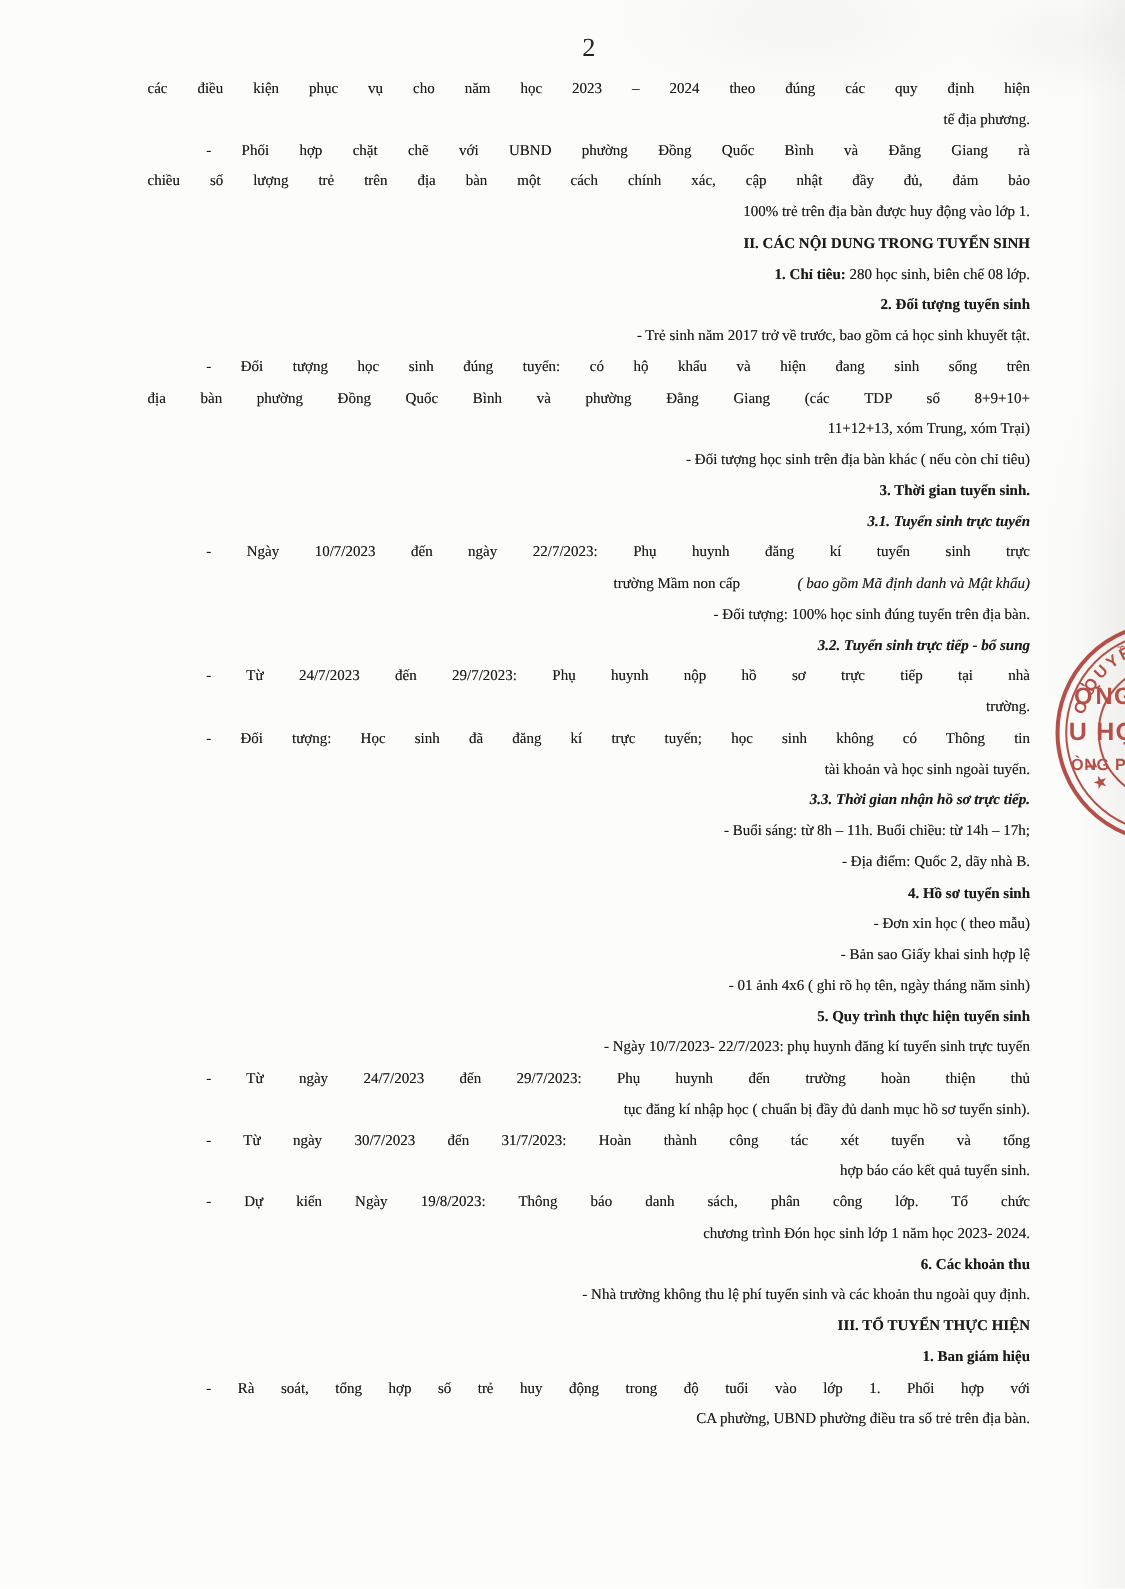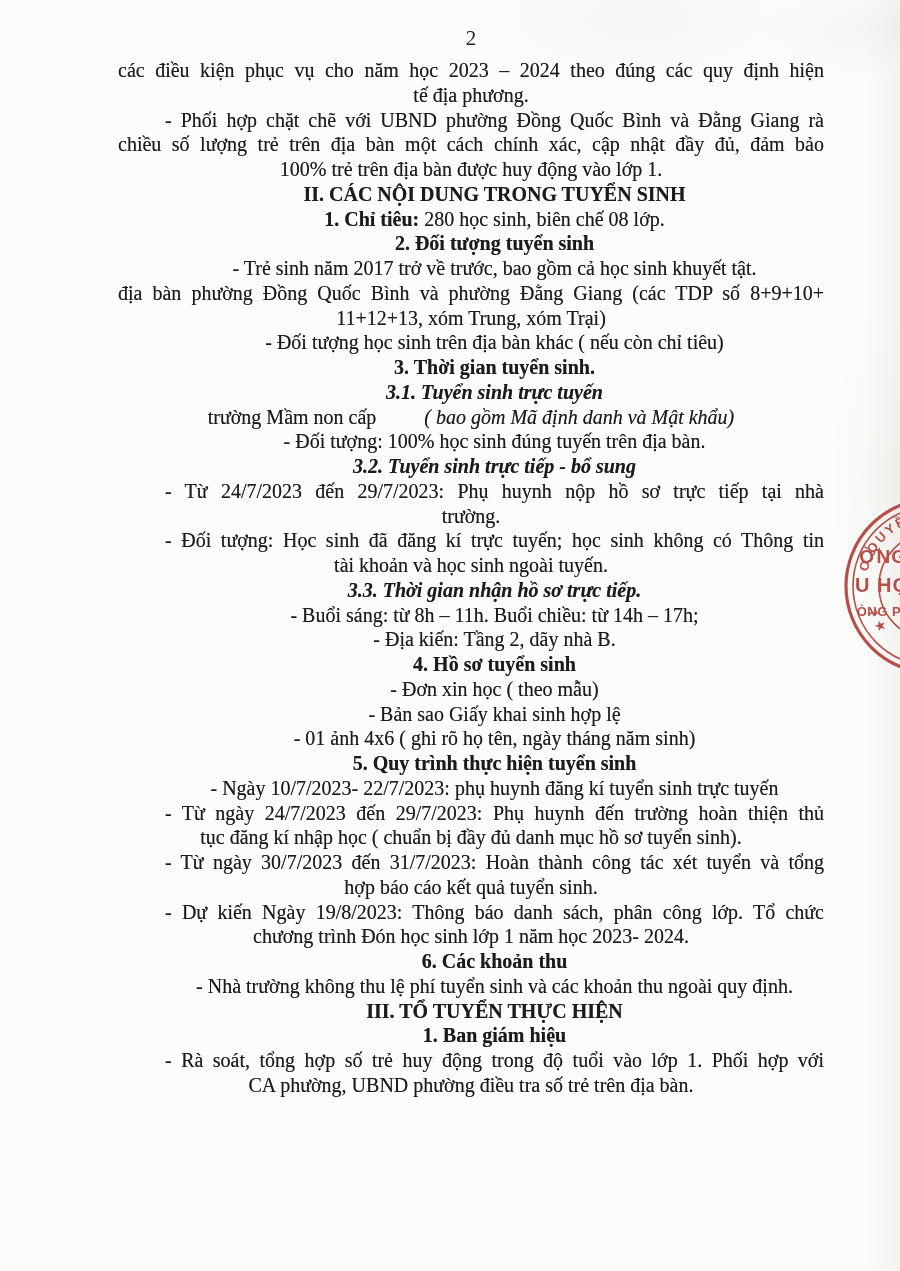--- a/index.html
+++ b/index.html
@@ -27,25 +27,25 @@
   }
   .pagenum {
     position: absolute;
     top: 26px; left: 118px; width: 706px;
     text-align: center;
     font-size: 21px; color: #222;
   }
   .doc-body {
     position: absolute;
     top: 58px; left: 118px; width: 706px;
-    font-size: 20px; line-height: 24.75px;
+    font-size: 12px; line-height: 24.75px;
     color: #1b1b1b;
     text-shadow: 0 0 0.5px rgba(20,20,20,0.55);
   }
-  .line { text-align: center; }
+  .line { text-align: right; }
   .line.j { text-align: justify; text-align-last: justify; }
   .line.ind { padding-left: 47px; }
   .r-normal { }
   .r-bold { font-weight: bold; }
   .r-italic { font-style: italic; margin-left: 43px; }
   .r-bold-italic { font-weight: bold; font-style: italic; }
   .r-underline { text-decoration: underline; text-underline-offset: 3px; }
 
   
   .stamp {
@@ -71,35 +71,37 @@
   <div class="doc-body" id="doc-body">
       <div class="line j"><span class="r-normal">các điều kiện phục vụ cho năm học 2023 – 2024 theo đúng các quy định hiện</span></div>
       <div class="line"><span class="r-normal">tế địa phương.</span></div>
       <div class="line j ind"><span class="r-normal">- Phối hợp chặt chẽ với UBND phường Đồng Quốc Bình và Đằng Giang rà</span></div>
       <div class="line j"><span class="r-normal">chiều số lượng trẻ trên địa bàn một cách chính xác, cập nhật đầy đủ, đảm bảo</span></div>
       <div class="line"><span class="r-normal">100% trẻ trên địa bàn được huy động vào lớp 1.</span></div>
       <div class="line ind"><span class="r-bold">II. CÁC NỘI DUNG TRONG TUYỂN SINH</span></div>
       <div class="line ind"><span class="r-bold">1. Chỉ tiêu:</span><span class="r-normal"> 280 học sinh, biên chế 08 lớp.</span></div>
       <div class="line ind"><span class="r-bold">2. Đối tượng tuyển sinh</span></div>
       <div class="line ind"><span class="r-normal">- Trẻ sinh năm 2017 trở về trước, bao gồm cả học sinh khuyết tật.</span></div>
+      <div class="line j ind"><span class="r-normal">- Đối tượng học sinh đúng tuyến: có hộ khẩu và hiện đang sinh sống trên</span></div>
       <div class="line j"><span class="r-normal">địa bàn phường Đồng Quốc Bình và phường Đằng Giang (các TDP số 8+9+10+</span></div>
       <div class="line"><span class="r-normal">11+12+13, xóm Trung, xóm Trại)</span></div>
       <div class="line ind"><span class="r-normal">- Đối tượng học sinh trên địa bàn khác ( nếu còn chỉ tiêu)</span></div>
       <div class="line ind"><span class="r-bold">3. Thời gian tuyển sinh.</span></div>
       <div class="line ind"><span class="r-bold-italic">3.1. Tuyển sinh trực tuyến</span></div>
+      <div class="line j ind"><span class="r-normal">- Ngày 10/7/2023 đến ngày 22/7/2023: Phụ huynh đăng kí tuyển sinh trực</span></div>
       <div class="line"><span class="r-normal">trường Mầm non cấp </span><span class="r-italic">( bao gồm Mã định danh và Mật khẩu)</span></div>
       <div class="line ind"><span class="r-normal">- Đối tượng: 100% học sinh đúng tuyến trên địa bàn.</span></div>
       <div class="line ind"><span class="r-bold-italic">3.2. Tuyển sinh trực tiếp - bổ sung</span></div>
       <div class="line j ind"><span class="r-normal">- Từ 24/7/2023 đến 29/7/2023: Phụ huynh nộp hồ sơ trực tiếp tại nhà</span></div>
       <div class="line"><span class="r-normal">trường.</span></div>
       <div class="line j ind"><span class="r-normal">- Đối tượng: Học sinh đã đăng kí trực tuyến; học sinh không có Thông tin</span></div>
       <div class="line"><span class="r-normal">tài khoản và học sinh ngoài tuyến.</span></div>
       <div class="line ind"><span class="r-bold-italic">3.3. Thời gian nhận hồ sơ trực tiếp.</span></div>
       <div class="line ind"><span class="r-normal">-  Buổi sáng: từ 8h – 11h. Buổi chiều: từ 14h – 17h;</span></div>
-      <div class="line ind"><span class="r-normal">- Địa kiến: Tầng 2, dãy nhà B.</span></div>
+      <div class="line ind"><span class="r-normal">- Địa điểm: Quốc 2, dãy nhà B.</span></div>
       <div class="line ind"><span class="r-bold">4. Hồ sơ tuyển sinh</span></div>
       <div class="line ind"><span class="r-normal">-  Đơn xin học ( theo mẫu)</span></div>
       <div class="line ind"><span class="r-normal">-  Bản sao Giấy khai sinh hợp lệ</span></div>
       <div class="line ind"><span class="r-normal">- 01 ảnh 4x6 ( ghi rõ họ tên, ngày tháng năm sinh)</span></div>
       <div class="line ind"><span class="r-bold">5. Quy trình thực hiện tuyển sinh</span></div>
       <div class="line ind"><span class="r-normal">- Ngày 10/7/2023- 22/7/2023: phụ huynh đăng kí tuyển sinh trực tuyến</span></div>
       <div class="line j ind"><span class="r-normal">- Từ ngày 24/7/2023 đến 29/7/2023: Phụ huynh đến trường hoàn thiện thủ</span></div>
       <div class="line"><span class="r-normal">tục đăng kí nhập học ( chuẩn bị đầy đủ danh mục hồ sơ tuyển sinh).</span></div>
       <div class="line j ind"><span class="r-normal">- Từ ngày 30/7/2023 đến 31/7/2023: Hoàn thành công tác xét tuyển và tổng</span></div>
       <div class="line"><span class="r-normal">hợp báo cáo kết quả tuyển sinh.</span></div>

